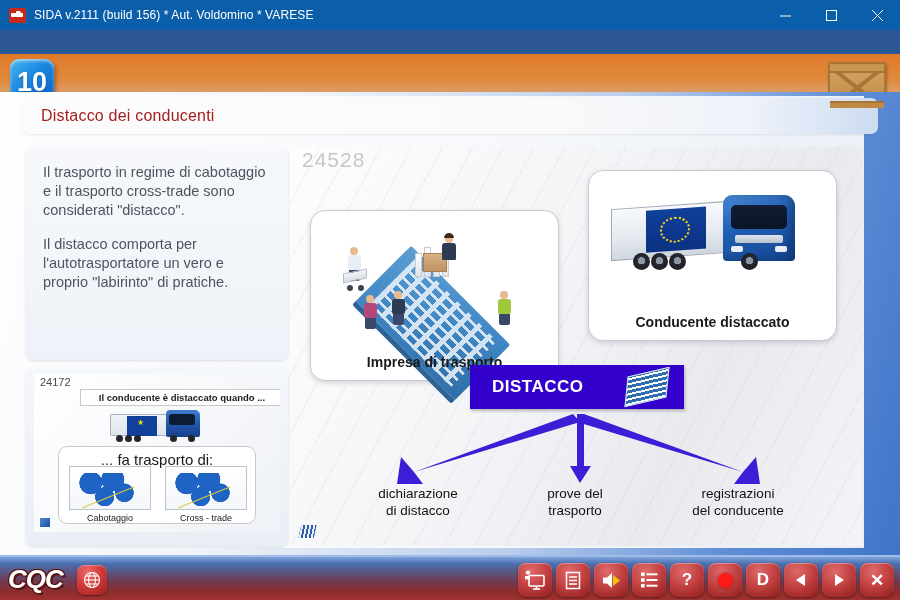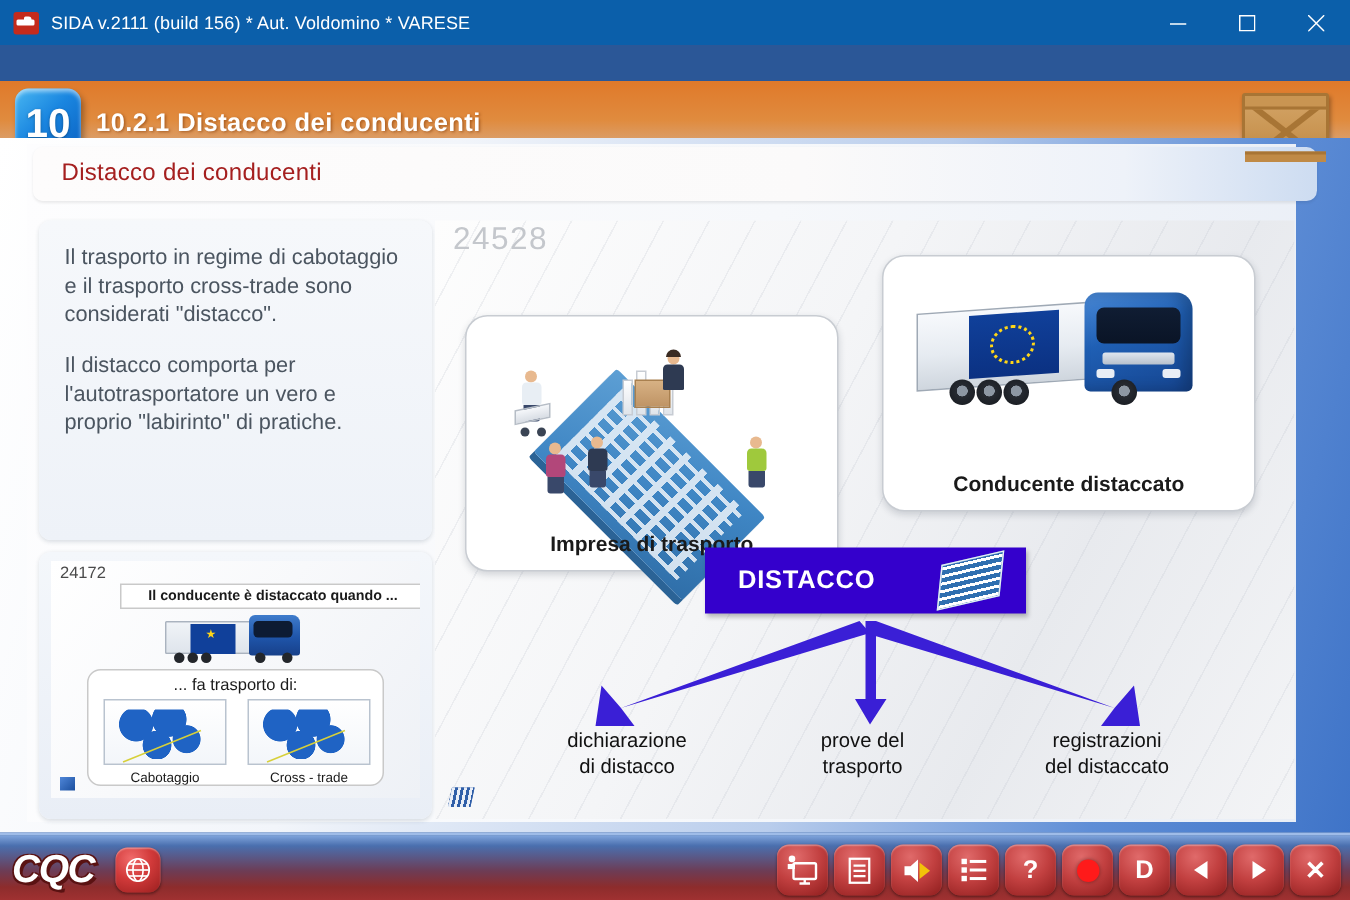--- a/index.html
+++ b/index.html
@@ -174,21 +174,21 @@
   .t-wheels span {
     position: absolute; top: 0; width: 7px; height: 7px;
     background: #23262b; border-radius: 50%;
   }
   .thumb-sub {
     position: absolute; left: 24px; top: 72px; width: 198px; height: 78px;
     background: #ffffff; border: 1px solid #c9c9c9; border-radius: 9px;
   }
   .thumb-sub-title {
     position: absolute; left: 0; top: 4px; width: 100%;
-    text-align: center; font-size: 11px; color: #1a1a1a;
+    text-align: center; font-size: 15px; color: #1a1a1a;
   }
   .mini-maps {
     position: absolute; left: 10px; top: 19px; width: 178px;
     display: flex; justify-content: space-between;
   }
   .mini-map { width: 82px; }
   .mini-map .map {
     width: 82px; height: 44px;
     background: linear-gradient(to bottom, #ffffff 0%, #f3f6fa 100%);
     border: 1px solid #b9c3cf; position: relative; overflow: hidden;
@@ -445,21 +445,20 @@
         <svg width="11" height="11" viewBox="0 0 11 11">
             <line x1="0" y1="0" x2="11" y2="11" stroke="#fff" stroke-width="1"></line>
             <line x1="11" y1="0" x2="0" y2="11" stroke="#fff" stroke-width="1"></line>
           </svg>
       </div>
     </div>
   </div>
 
   <div class="header">
     <div class="hdr-badge">10</div>
-    <div class="hdr-title">10.2.1 Distacco dei conducenti</div>
     <div class="crate">
       <div class="crate-top"></div>
       <div class="crate-bot"></div>
     </div>
   </div>
 
   <div class="body">
     <div class="sheet"></div>
   </div>
 
@@ -597,21 +596,21 @@
       <div class="d-label d-l1">
         <span>dichiarazione</span><br>
         <span>di distacco</span>
       </div>
       <div class="d-label d-l2">
         <span>prove del</span><br>
         <span>trasporto</span>
       </div>
       <div class="d-label d-l3">
         <span>registrazioni</span><br>
-        <span>del distaccato</span>
+        <span>del conducente</span>
       </div>
     </div>
 
     <div class="stage-badge"></div>
   </div>
 
   <div class="toolbar">
     <div class="cqc">CQC</div>
     <div class="globe-btn">
       <svg width="20" height="20" viewBox="0 0 20 20" fill="none" stroke="#fff" stroke-width="1.1">

